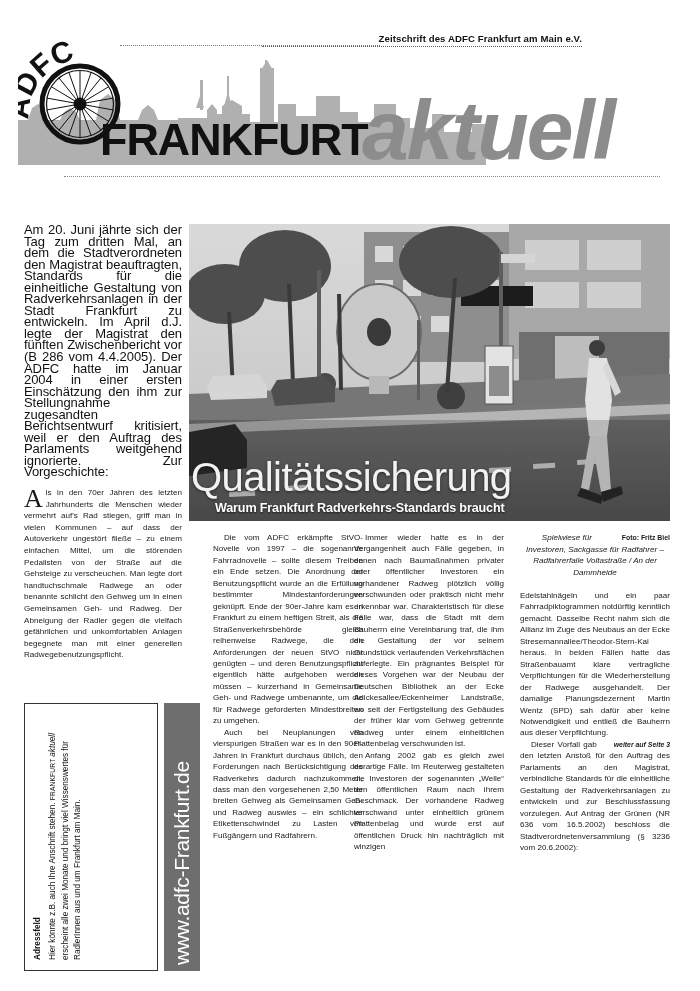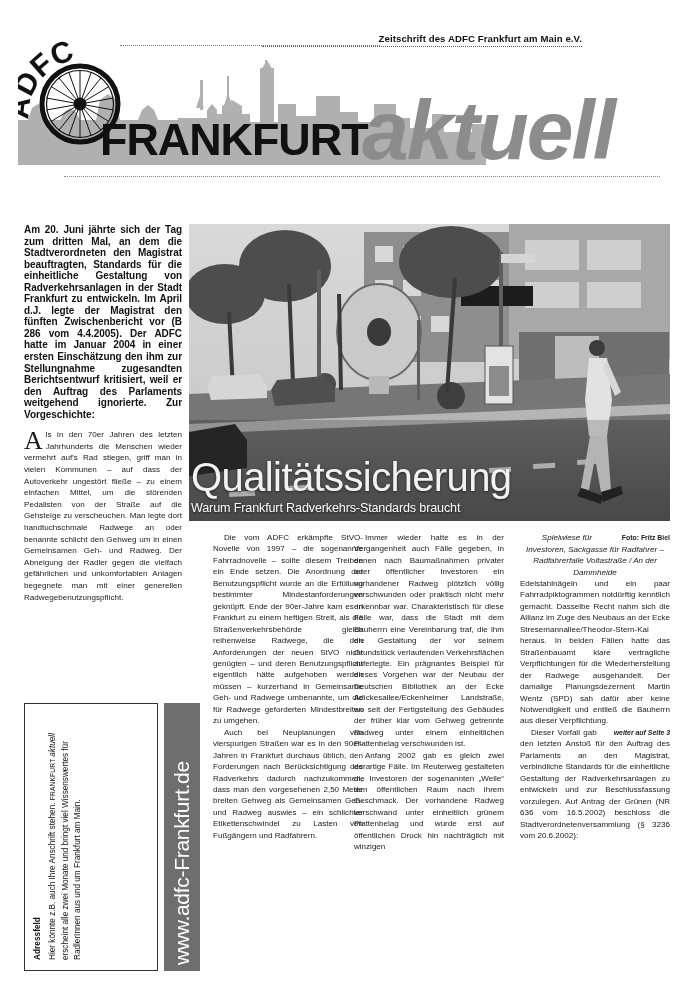--- a/index.html
+++ b/index.html
@@ -55,22 +55,22 @@
     font-family:"Liberation Sans", sans-serif;
   }
   .mast-rule-bottom{
     position:absolute;left:64px;top:176px;width:596px;height:0;
     border-top:1px dotted #888;
   }
 
   
   .col-left{position:absolute;left:24px;top:224px;width:158px;}
   .lead{
-    font-size:10px;line-height:11.55px;
-    font-weight:bold;text-align:justify;
+    font-size:13px;line-height:11.55px;
+    font-weight:normal;text-align:justify;
     color:#111;
     letter-spacing:-.05px;
   }
   .leftbody{
     margin-top:9px;
     font-size:8.1px;line-height:11.6px;
     text-align:justify;color:#1a1a1a;
   }
   .leftbody .dropcap{
     float:left;font-size:26px;line-height:21px;
@@ -124,37 +124,38 @@
     position:absolute;left:0;bottom:0;width:481px;padding:0 0 6px 2px;
     box-sizing:border-box;
   }
   .headline{
     font-size:40px;line-height:44px;font-weight:normal;
     color:#f2f2f2;letter-spacing:-.6px;
     font-family:"Liberation Sans", sans-serif;
     text-shadow:0 1px 3px rgba(0,0,0,.55);
   }
   .subhead{
-    font-size:12.6px;font-weight:normal;color:#ffffff;
+    font-size:12.6px;font-weight:bold;color:#ffffff;
     letter-spacing:-.15px;margin-top:2px;
     text-shadow:0 1px 2px rgba(0,0,0,.7);
+    margin-left:24px;
   }
 
   
   .cols{position:absolute;left:189px;top:532px;width:481px;height:440px;}
   .col{
     position:absolute;top:0;width:150px;
     font-size:8.05px;line-height:11.45px;
     text-align:justify;color:#1a1a1a;
   }
   .c1{left:0;margin-left:24px;}
   .c2{left:165px;}
   .c3{left:331px;}
   .col p{margin:0;text-indent:11px;}
-  .col p.noind{text-indent:0;}
+  .col p.noind{text-indent:0;margin-top:12px;}
 
   .caption{
     font-size:8.05px;line-height:11.5px;font-style:italic;
     color:#1a1a1a;text-align:center;text-indent:0;margin:0 0 13px 0;
   }
   .credit{
     font-style:normal;font-weight:bold;font-size:6.9px;
     float:right;margin-left:8px;
   }
   .jump{

